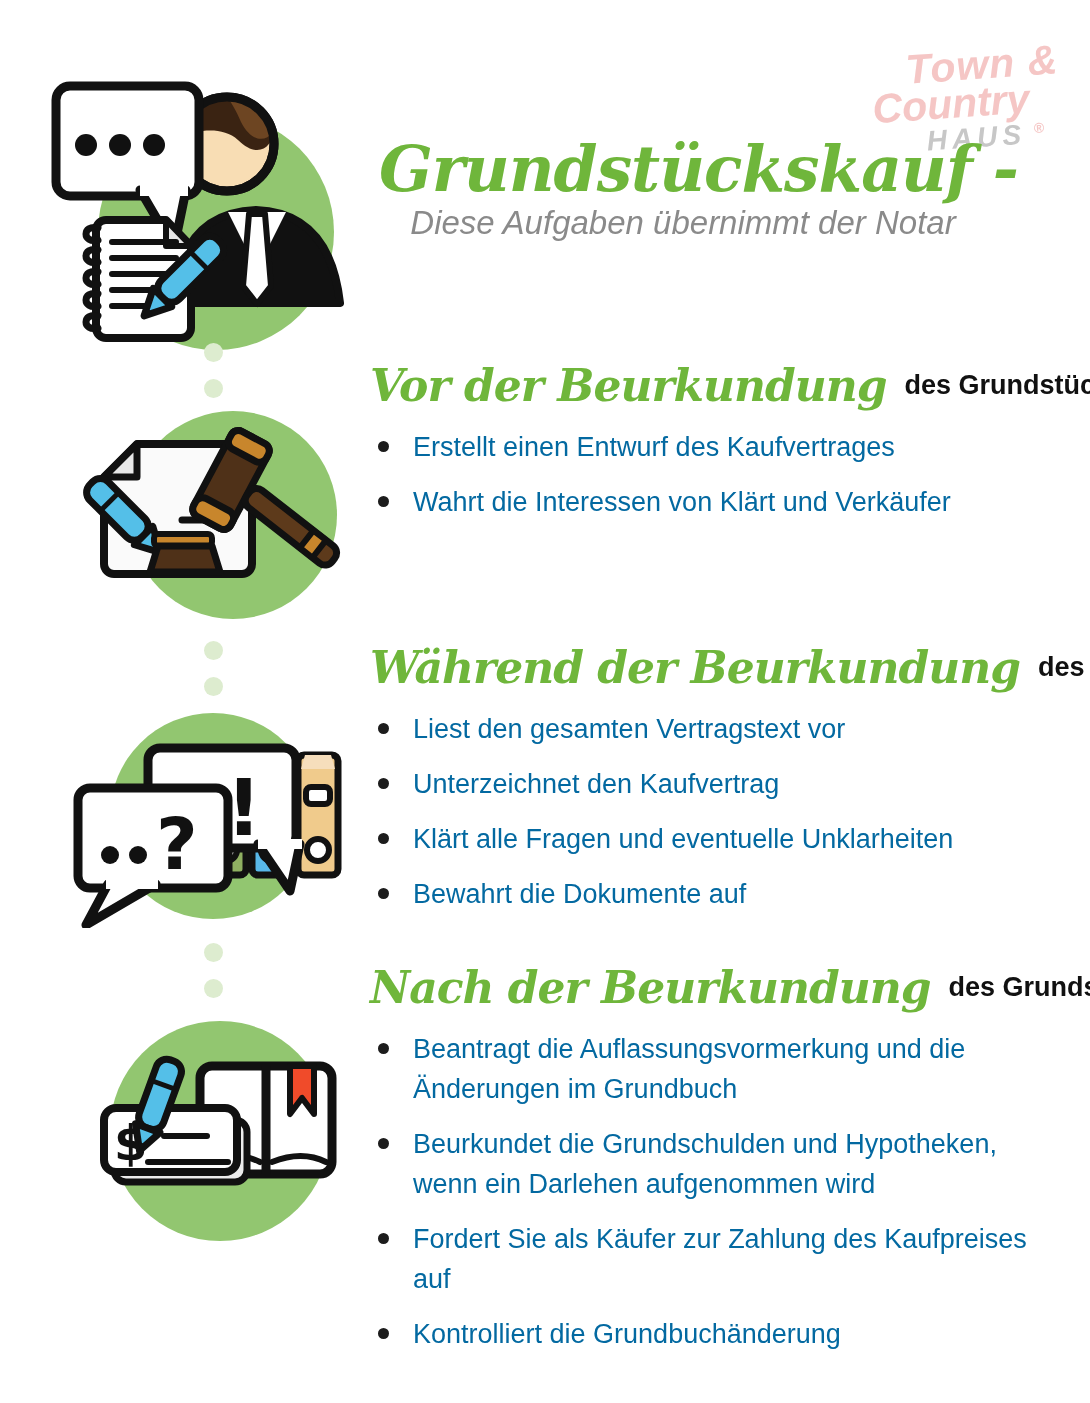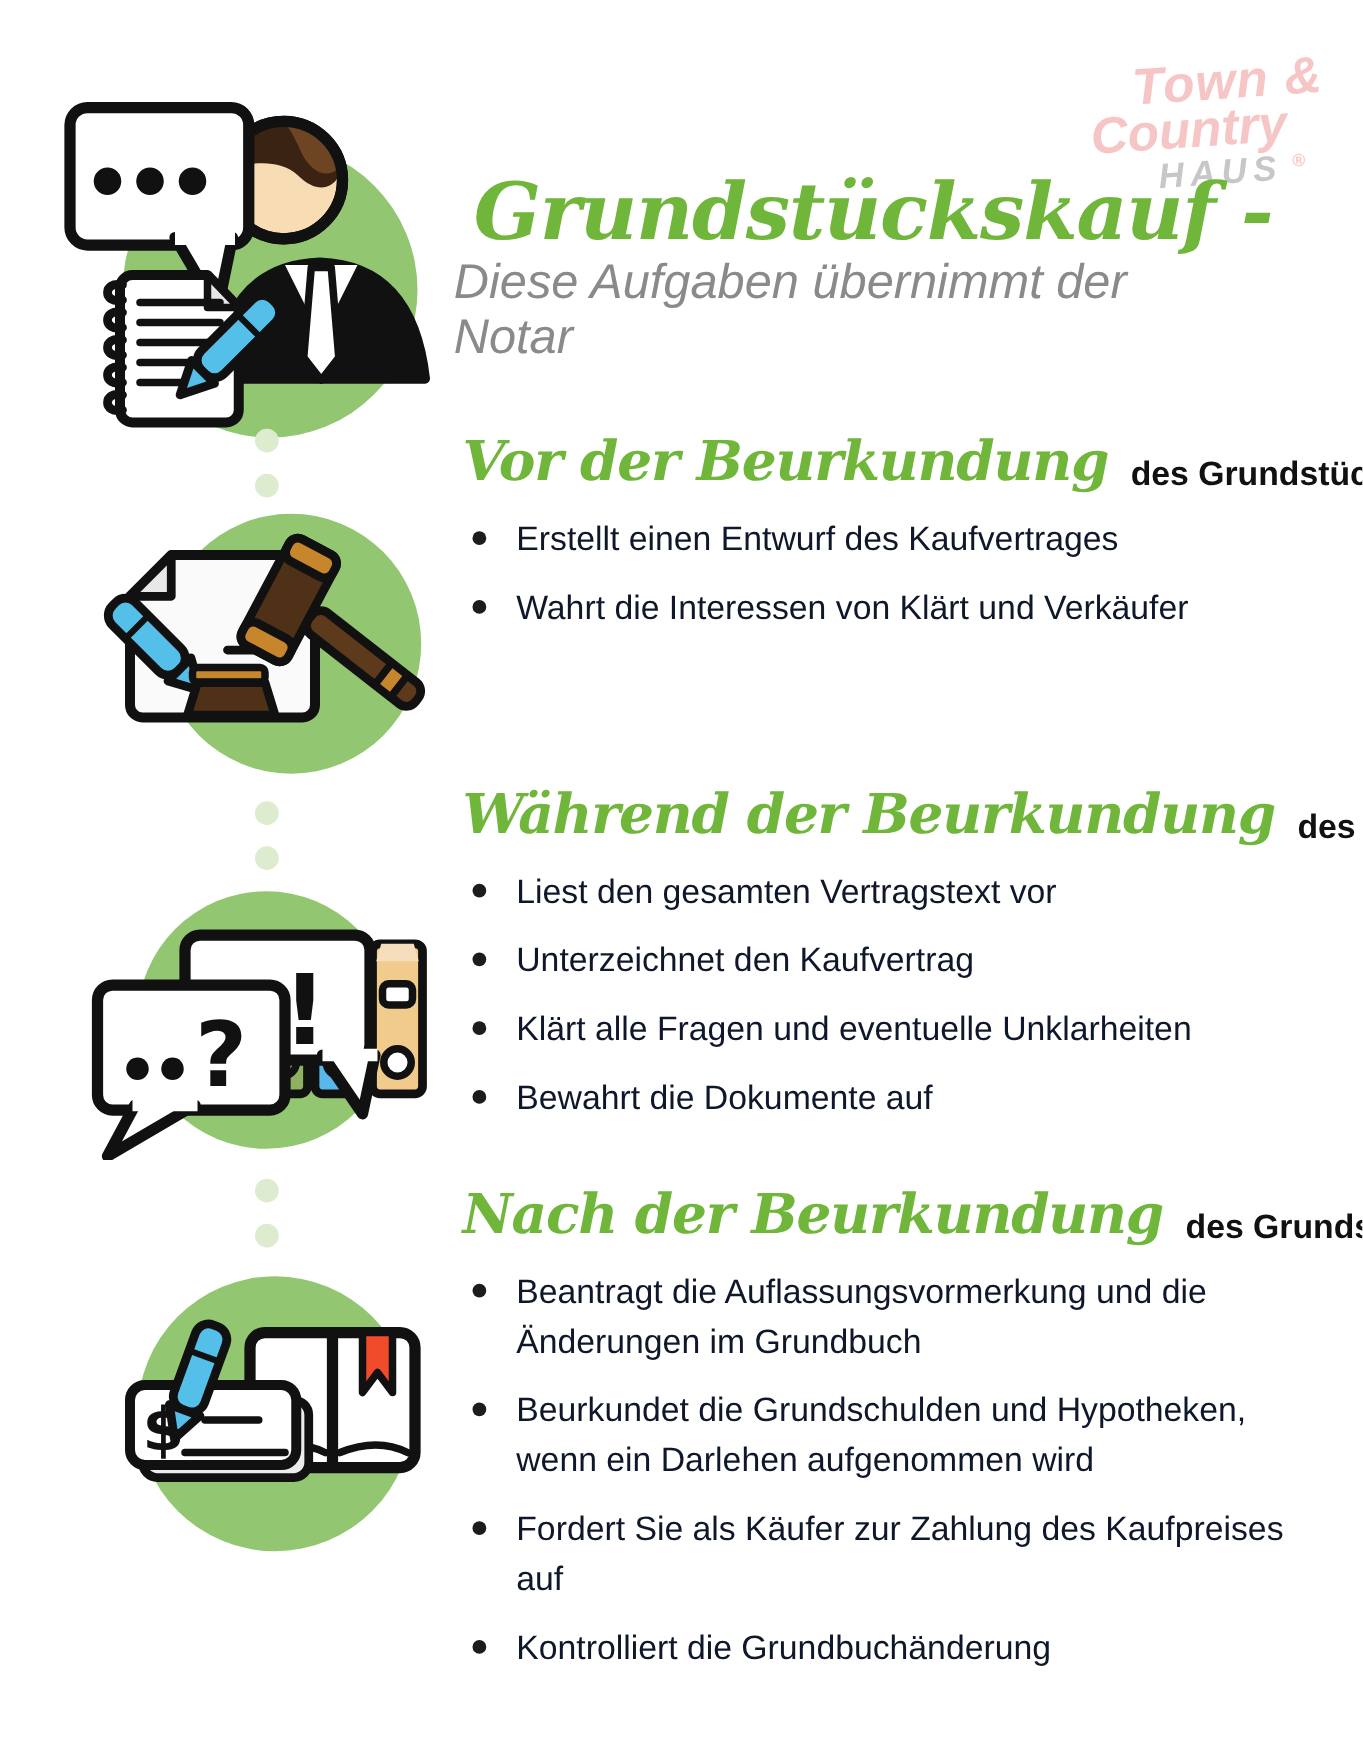--- a/index.html
+++ b/index.html
@@ -14,31 +14,31 @@
   .logo-line1 { font-size:41px; margin-left:36px; letter-spacing:1px; }
   .logo-line2 { font-size:41px; margin-top:-10px; }
   .logo-line3 { color:#c7c7c7; font-size:28px; letter-spacing:5px; margin-left:52px; margin-top:-4px; }
   .logo-reg   { color:#f5c6c5; font-size:14px; vertical-align:super; margin-left:8px; letter-spacing:0; }
 
   
   .script-font { font-family:"DejaVu Serif", serif; font-style:italic; font-weight:bold; color:#6fb63b; }
   .title { position:absolute; left:363px; top:116px; font-size:63px; margin:16px;
            letter-spacing:-1px; }
   .subtitle { position:absolute; left:363px; top:204px; width:640px; margin:0;
-              font-size:39px; color:#8a8a8a; font-style:italic; text-align:left; }
+              font-size:33px; color:#8a8a8a; font-style:italic; text-align:center; }
 
   
   .sec { position:absolute; left:370px; width:668px; }
   .sec1 { top:344px; } .sec2 { top:626px; } .sec3 { top:946px; }
-  .sec-head { display:flex; align-items:flex-end; gap:18px; white-space:nowrap; }
+  .sec-head { display:flex; align-items:center; gap:18px; white-space:nowrap;margin-top:16px; }
   .sec-head .script { font-size:44px; letter-spacing:-1px; }
   .sec-head .suffix { font-size:27px; font-weight:bold; color:#111; }
   .bullets { list-style:none; margin:16px 0 0 0; padding:0; }
   .bullets li { position:relative; padding-left:43px; font-size:27px; line-height:40px;
-                color:#0f172a; margin-bottom:15px; }
+                color:#0369a1; margin-bottom:15px; }
   .bullets li::before { content:""; position:absolute; left:8px; top:14px;
                 width:11px; height:11px; border-radius:50%; background:#1c1c1c; }
 
   
   .icon-block { position:absolute; }
   .icon1 { left:28px;  top:60px;   width:335px; height:305px; }
   .icon2 { left:62px;  top:402px;  width:295px; height:230px; }
   .icon3 { left:58px;  top:703px;  width:305px; height:225px; }
   .icon4 { left:52px;  top:1018px; width:305px; height:230px; }
   .cdot { position:absolute; left:204px; width:19px; height:19px; border-radius:50%;

